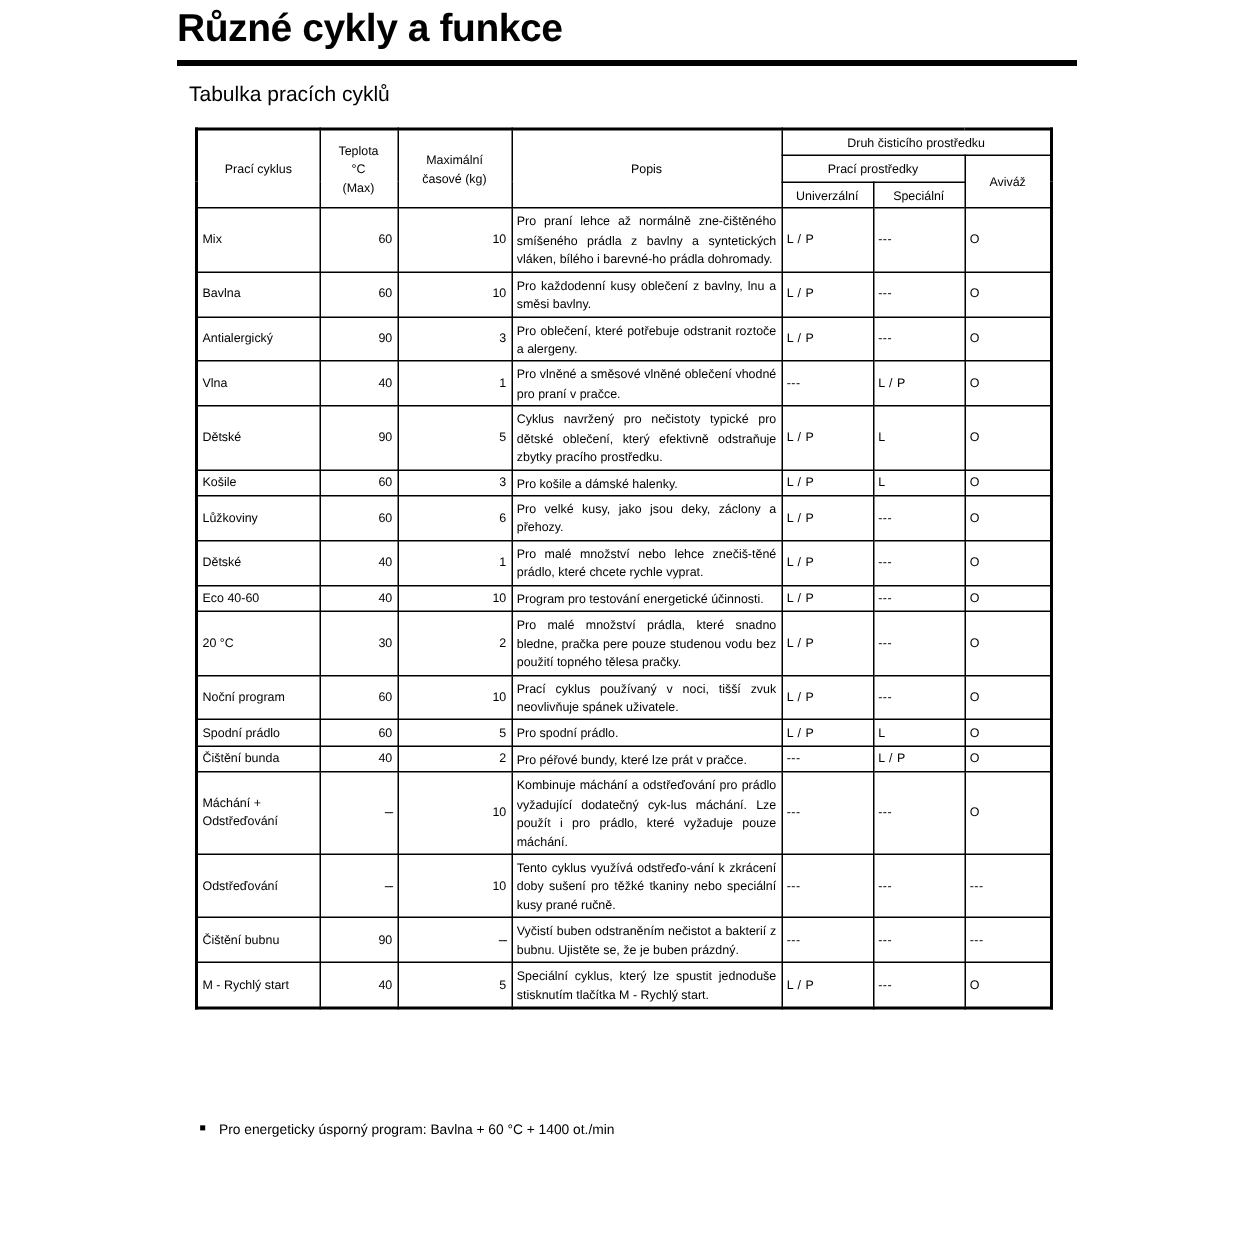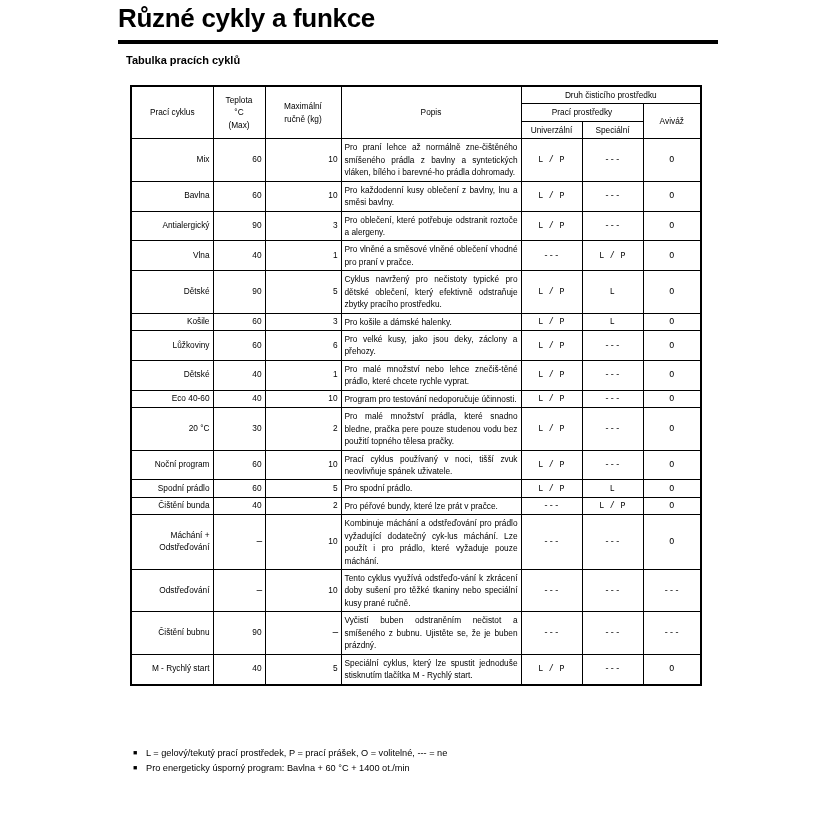--- a/index.html
+++ b/index.html
@@ -37,22 +37,22 @@
     left: 118px;
     top: 40px;
     width: 600px;
     height: 4px;
     background: #000000;
   }
   .subtitle {
     position: absolute;
     left: 126px;
     top: 54px;
-    font-size: 11px;
-    font-weight: bold;
+    font-size: 14px;
+    font-weight: normal;
     white-space: nowrap;
   }
   
   .table-wrap {
     position: absolute;
     left: 130px;
     top: 85px;
     width: 570px;
   }
   table.cycles {
@@ -70,37 +70,35 @@
   }
   table.cycles { border: 2px solid #000; }
 
   th.hdr {
     text-align: center;
     font-size: 8.3px;
     line-height: 1.5;
     padding: 3px 2px;
   }
   td.c-name {
-    text-align: right;
+    text-align: left;
     padding: 4px 2px;
   }
   td.c-num {
     text-align: right;
   }
   td.c-desc {
     text-align: justify;
     text-align-last: left;
     padding: 4px 5px 4px 6px;
     line-height: 1.5;
     margin-left: 48px;
   }
   td.c-det {
-    text-align: center;
     letter-spacing: 0.3px;
-    font-family: Liberation Mono, monospace;
   }
   .dash { letter-spacing: -1px; }
 
   
   col.w-name { width: 82px; }
   col.w-temp { width: 52px; }
   col.w-load { width: 76px; }
   col.w-desc { width: 180px; }
   col.w-univ { width: 61px; }
   col.w-spec { width: 61px; }
@@ -159,21 +157,21 @@
       <thead>
         <tr>
           <th class="hdr" rowspan="3">Prací cyklus</th>
           <th class="hdr" rowspan="3">
             <div>Teplota</div>
             <div>°C</div>
             <div>(Max)</div>
           </th>
           <th class="hdr" rowspan="3">
             <div>Maximální</div>
-            <div>ručně (kg)</div>
+            <div>časové (kg)</div>
           </th>
           <th class="hdr" rowspan="3">Popis</th>
           <th class="hdr" colspan="3">Druh čisticího prostředku</th>
         </tr>
         <tr>
           <th class="hdr" colspan="2">Prací prostředky</th>
           <th class="hdr" rowspan="2">Aviváž</th>
         </tr>
         <tr>
           <th class="hdr">Univerzální</th>
@@ -250,21 +248,21 @@
             <td class="c-num">1</td>
             <td class="c-desc">Pro malé množství nebo lehce znečiš-těné prádlo, které chcete rychle vyprat.</td>
             <td class="c-det">L / P</td>
             <td class="c-det dash">---</td>
             <td class="c-det">O</td>
           </tr>
           <tr>
             <td class="c-name">Eco 40-60</td>
             <td class="c-num">40</td>
             <td class="c-num">10</td>
-            <td class="c-desc">Program pro testování nedoporučuje účinnosti.</td>
+            <td class="c-desc">Program pro testování energetické účinnosti.</td>
             <td class="c-det">L / P</td>
             <td class="c-det dash">---</td>
             <td class="c-det">O</td>
           </tr>
           <tr>
             <td class="c-name">20 °C</td>
             <td class="c-num">30</td>
             <td class="c-num">2</td>
             <td class="c-desc">Pro malé množství prádla, které snadno bledne, pračka pere pouze studenou vodu bez použití topného tělesa pračky.</td>
             <td class="c-det">L / P</td>
@@ -313,42 +311,38 @@
             <td class="c-num">10</td>
             <td class="c-desc">Tento cyklus využívá odstřeďo-vání k zkrácení doby sušení pro těžké tkaniny nebo speciální kusy prané ručně.</td>
             <td class="c-det dash">---</td>
             <td class="c-det dash">---</td>
             <td class="c-det dash">---</td>
           </tr>
           <tr>
             <td class="c-name">Čištění bubnu</td>
             <td class="c-num">90</td>
             <td class="c-num dash">---</td>
-            <td class="c-desc">Vyčistí buben odstraněním nečistot a smíšeného z bubnu. Ujistěte se, že je buben prázdný.</td>
+            <td class="c-desc">Vyčistí buben odstraněním nečistot a bakterií z bubnu. Ujistěte se, že je buben prázdný.</td>
             <td class="c-det dash">---</td>
             <td class="c-det dash">---</td>
             <td class="c-det dash">---</td>
           </tr>
           <tr>
             <td class="c-name">M - Rychlý start</td>
             <td class="c-num">40</td>
             <td class="c-num">5</td>
             <td class="c-desc">Speciální cyklus, který lze spustit jednoduše stisknutím tlačítka M - Rychlý start.</td>
             <td class="c-det">L / P</td>
             <td class="c-det dash">---</td>
             <td class="c-det">O</td>
           </tr>
         </tbody>
     </table>
   </div>
 
   <div class="notes" id="footnotes">
-      <div class="note-row">
-        <span class="bullet">■</span>
-        <span class="note-text">L = gelový/tekutý prací prostředek, P = prací prášek, O = volitelné, --- = ne</span>
-      </div>
       <div class="note-row">
         <span class="bullet">■</span>
         <span class="note-text">Pro energeticky úsporný program: Bavlna + 60 °C + 1400 ot./min</span>
       </div>
     </div>
 
 </div>
 
 </body></html>

